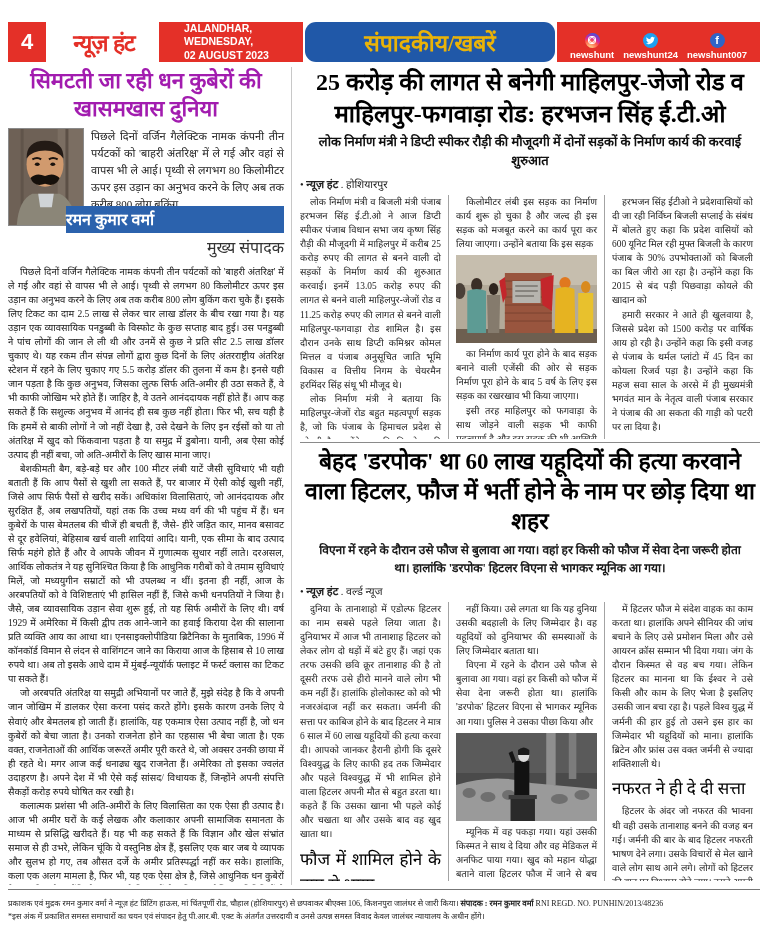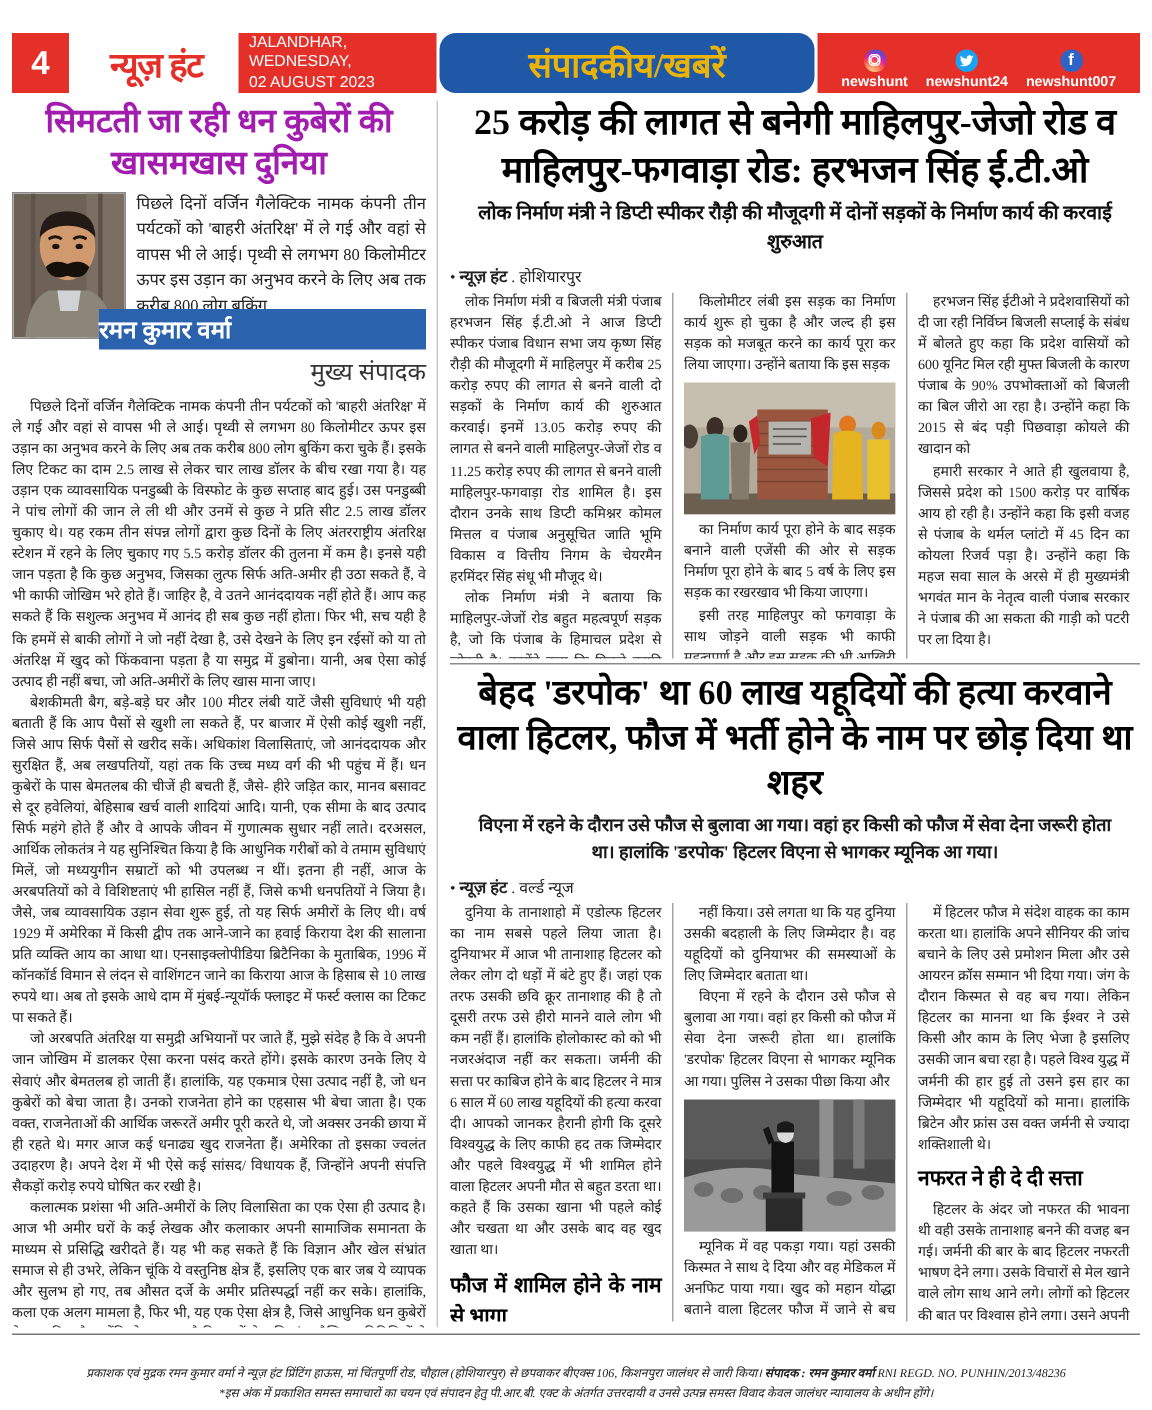--- a/index.html
+++ b/index.html
@@ -7,22 +7,22 @@
     font-family:"Liberation Serif", serif; color:#1e1e1e; }
   .page { width:768px; height:940px; padding:22px 8px 0 8px; }
 
   
   .masthead { display:flex; height:40px; font-family:"Liberation Sans", sans-serif; }
   .pgnum { width:38px; background:#e43028; color:#fff; font-size:22px; font-weight:bold;
     display:flex; align-items:center; justify-content:center; }
   .logobox { width:104px; background:#fff; color:#e43028; font-size:23px; font-weight:bold;
     display:flex; align-items:center; justify-content:center; margin:0 3px 0 6px;
     letter-spacing:-1px; }
-  .datebox { width:132px; background:#e43028; color:#fff; font-size:10.5px; font-weight:normal;
-    display:flex; flex-direction:column; justify-content:center; padding-left:7px; line-height:1.25; }
+  .datebox { width:144px; background:#e43028; color:#fff; font-size:10.5px; font-weight:bold;
+    display:flex; flex-direction:column; justify-content:center; padding-left:25px; line-height:1.25; }
   .sectionbox { width:250px; background:#2058a8; color:#eab308; font-size:23px; font-weight:bold;
     display:flex; align-items:center; justify-content:center; margin:0 2px;
     font-family:"Liberation Serif", serif;border-radius:11px; }
   .socialbox { flex:1; background:#e43028; display:flex; align-items:flex-end;
     justify-content:space-evenly; padding:3px 4px 2px 4px; }
   .social { display:flex; flex-direction:column; align-items:center; color:#fff;
     font-size:9.5px; font-weight:bold; line-height:1.1; cursor:pointer; }
   .ic { width:15px; height:15px; border-radius:50%; margin-bottom:2px; position:relative;
     display:flex; align-items:center; justify-content:center; }
   .ic-ig { background:radial-gradient(circle at 30% 110%, #fdf497 0%, #fd5949 45%, #d6249f 60%, #285AEB 90%); }
@@ -54,31 +54,31 @@
   .road-headline { font-size:24px; line-height:1.32; }
   .subhead { text-align:center; font-weight:bold; font-size:13px; color:#101010;
     margin-top:3px; line-height:1.4; }
   .byline { font-size:10.5px; margin:6px 0 4px; color:#222; }
   .byline b { font-size:11px; }
   .cols { display:flex; overflow:hidden; }
   .ncol { flex:1 1 0; font-size:9.4px; line-height:1.5; text-align:justify; color:#212121;
     padding-right:7px; overflow:hidden; }
   .ncol + .ncol { border-left:1px solid #a3a3a3; padding-left:7px; }
   .ncol p { text-indent:10px; margin:0; }
-  .ncol .colsub { font-weight:bold; font-size:14px; text-indent:0; margin:5px 0 3px; color:#000; }
+  .ncol .colsub { font-weight:normal; font-size:17px; text-indent:0; margin:5px 0 3px; color:#000; }
   .newsphoto { width:100%; height:88px; display:block; margin:4px 0; }
   .art-road { height:372px; overflow:hidden; }
   .art-split { border:none; border-top:1px solid #8a8a8a; margin:3px 0 4px; }
   .art-hitler { height:434px; overflow:hidden; }
   .hit-headline { font-size:23px; line-height:1.3; }
   .hit-subhead { font-weight:bold; font-size:12px; color:#1a1a1a; margin:4px 18px 0; line-height:1.5; }
 
   
-  .pfooter { border-top:1px solid #777; margin-top:4px; padding-top:20px; text-align:center;
-    font-size:8px; line-height:1.6; color:#222;font-style:italic; }
+  .pfooter { border-top:1px solid #777; margin-top:4px; padding-top:8px; text-align:left;
+    font-size:8px; line-height:1.6; color:#222; }
 </style>
 </head>
 <body>
 
 <div class="page">
 
   <div class="masthead">
     <div class="pgnum">4</div>
     <div class="logobox">न्यूज़ हंट</div>
     <div class="datebox">

